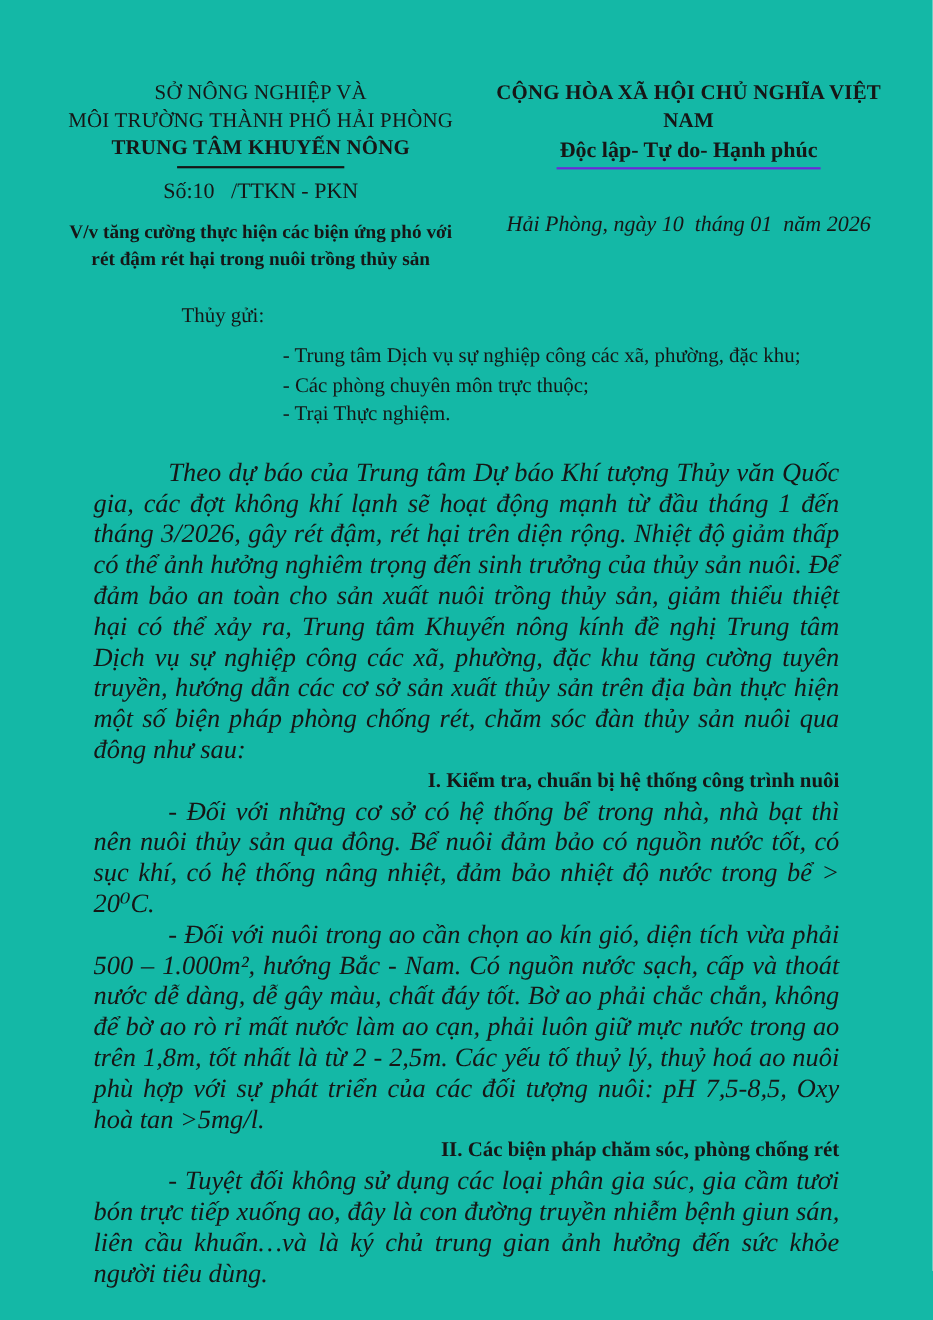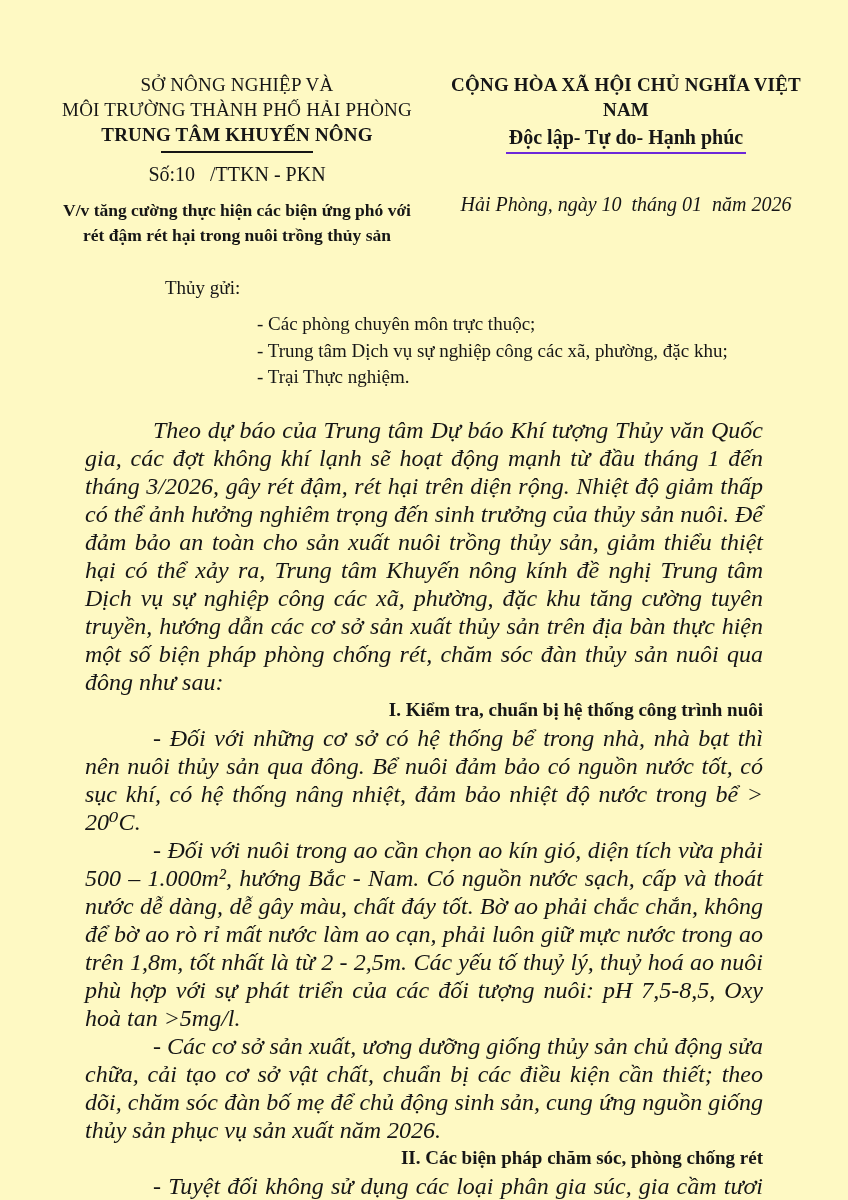--- a/index.html
+++ b/index.html
@@ -1,19 +1,19 @@
 <!DOCTYPE html>
 <html lang="vi"><head>
 <meta charset="utf-8">
 <style>
   * { margin:0; padding:0; box-sizing:border-box; }
   html,body { background:#ffffff; }
   .page {
     width:848px; height:1200px;
-    background:#fef9c3;
+    background:#14b8a6;
     color:#161616;
     font-family:"Liberation Serif","DejaVu Serif",serif;
     overflow:hidden;
     position:relative;
   }
   
   .header {
     display:flex;
     align-items:flex-start;
     padding-top:72px;
@@ -134,31 +134,30 @@
         <span class="motto">Độc lập- Tự do- Hạnh phúc</span>
       </div>
       <div class="date-line">Hải Phòng, ngày 10  tháng 01  năm 2026</div>
     </div>
 
   </div>
 
   <div class="recipients">
     <div class="recipients-label">Thủy gửi:</div>
     <div class="recipient-items">
+      <div class="recipient-item">- Trung tâm Dịch vụ sự nghiệp công các xã, phường, đặc khu;</div>
       <div class="recipient-item">- Các phòng chuyên môn trực thuộc;</div>
-      <div class="recipient-item">- Trung tâm Dịch vụ sự nghiệp công các xã, phường, đặc khu;</div>
       <div class="recipient-item">- Trại Thực nghiệm.</div>
     </div>
   </div>
 
   <div class="body">
     <p class="body-para">Theo dự báo của Trung tâm Dự báo Khí tượng Thủy văn Quốc gia, các đợt không khí lạnh sẽ hoạt động mạnh từ đầu tháng 1 đến tháng 3/2026, gây rét đậm, rét hại trên diện rộng. Nhiệt độ giảm thấp có thể ảnh hưởng nghiêm trọng đến sinh trưởng của thủy sản nuôi. Để đảm bảo an toàn cho sản xuất nuôi trồng thủy sản, giảm thiểu thiệt hại có thể xảy ra, Trung tâm Khuyến nông kính đề nghị Trung tâm Dịch vụ sự nghiệp công các xã, phường, đặc khu tăng cường tuyên truyền, hướng dẫn các cơ sở sản xuất thủy sản trên địa bàn thực hiện một số biện pháp phòng chống rét, chăm sóc đàn thủy sản nuôi qua đông như sau:</p>
 
     <p class="body-heading">I. Kiểm tra, chuẩn bị hệ thống công trình nuôi</p>
     <p class="body-para">- Đối với những cơ sở có hệ thống bể trong nhà, nhà bạt thì nên nuôi thủy sản qua đông. Bể nuôi đảm bảo có nguồn nước tốt, có sục khí, có hệ thống nâng nhiệt, đảm bảo nhiệt độ nước trong bể &gt; 20⁰C.</p>
     <p class="body-para">- Đối với nuôi trong ao cần chọn ao kín gió, diện tích vừa phải 500 – 1.000m², hướng Bắc - Nam. Có nguồn nước sạch, cấp và thoát nước dễ dàng, dễ gây màu, chất đáy tốt. Bờ ao phải chắc chắn, không để bờ ao rò rỉ mất nước làm ao cạn, phải luôn giữ mực nước trong ao trên 1,8m, tốt nhất là từ 2 - 2,5m. Các yếu tố thuỷ lý, thuỷ hoá ao nuôi phù hợp với sự phát triển của các đối tượng nuôi: pH 7,5-8,5, Oxy hoà tan &gt;5mg/l.</p>
-    <p class="body-para">- Các cơ sở sản xuất, ương dưỡng giống thủy sản chủ động sửa chữa, cải tạo cơ sở vật chất, chuẩn bị các điều kiện cần thiết; theo dõi, chăm sóc đàn bố mẹ để chủ động sinh sản, cung ứng nguồn giống thủy sản phục vụ sản xuất năm 2026.</p>
 
     <p class="body-heading">II. Các biện pháp chăm sóc, phòng chống rét</p>
     <p class="body-para">- Tuyệt đối không sử dụng các loại phân gia súc, gia cầm tươi bón trực tiếp xuống ao, đây là con đường truyền nhiễm bệnh giun sán, liên cầu khuẩn…và là ký chủ trung gian ảnh hưởng đến sức khỏe người tiêu dùng.</p>
   </div>
 
 </div>
 
 </body></html>

